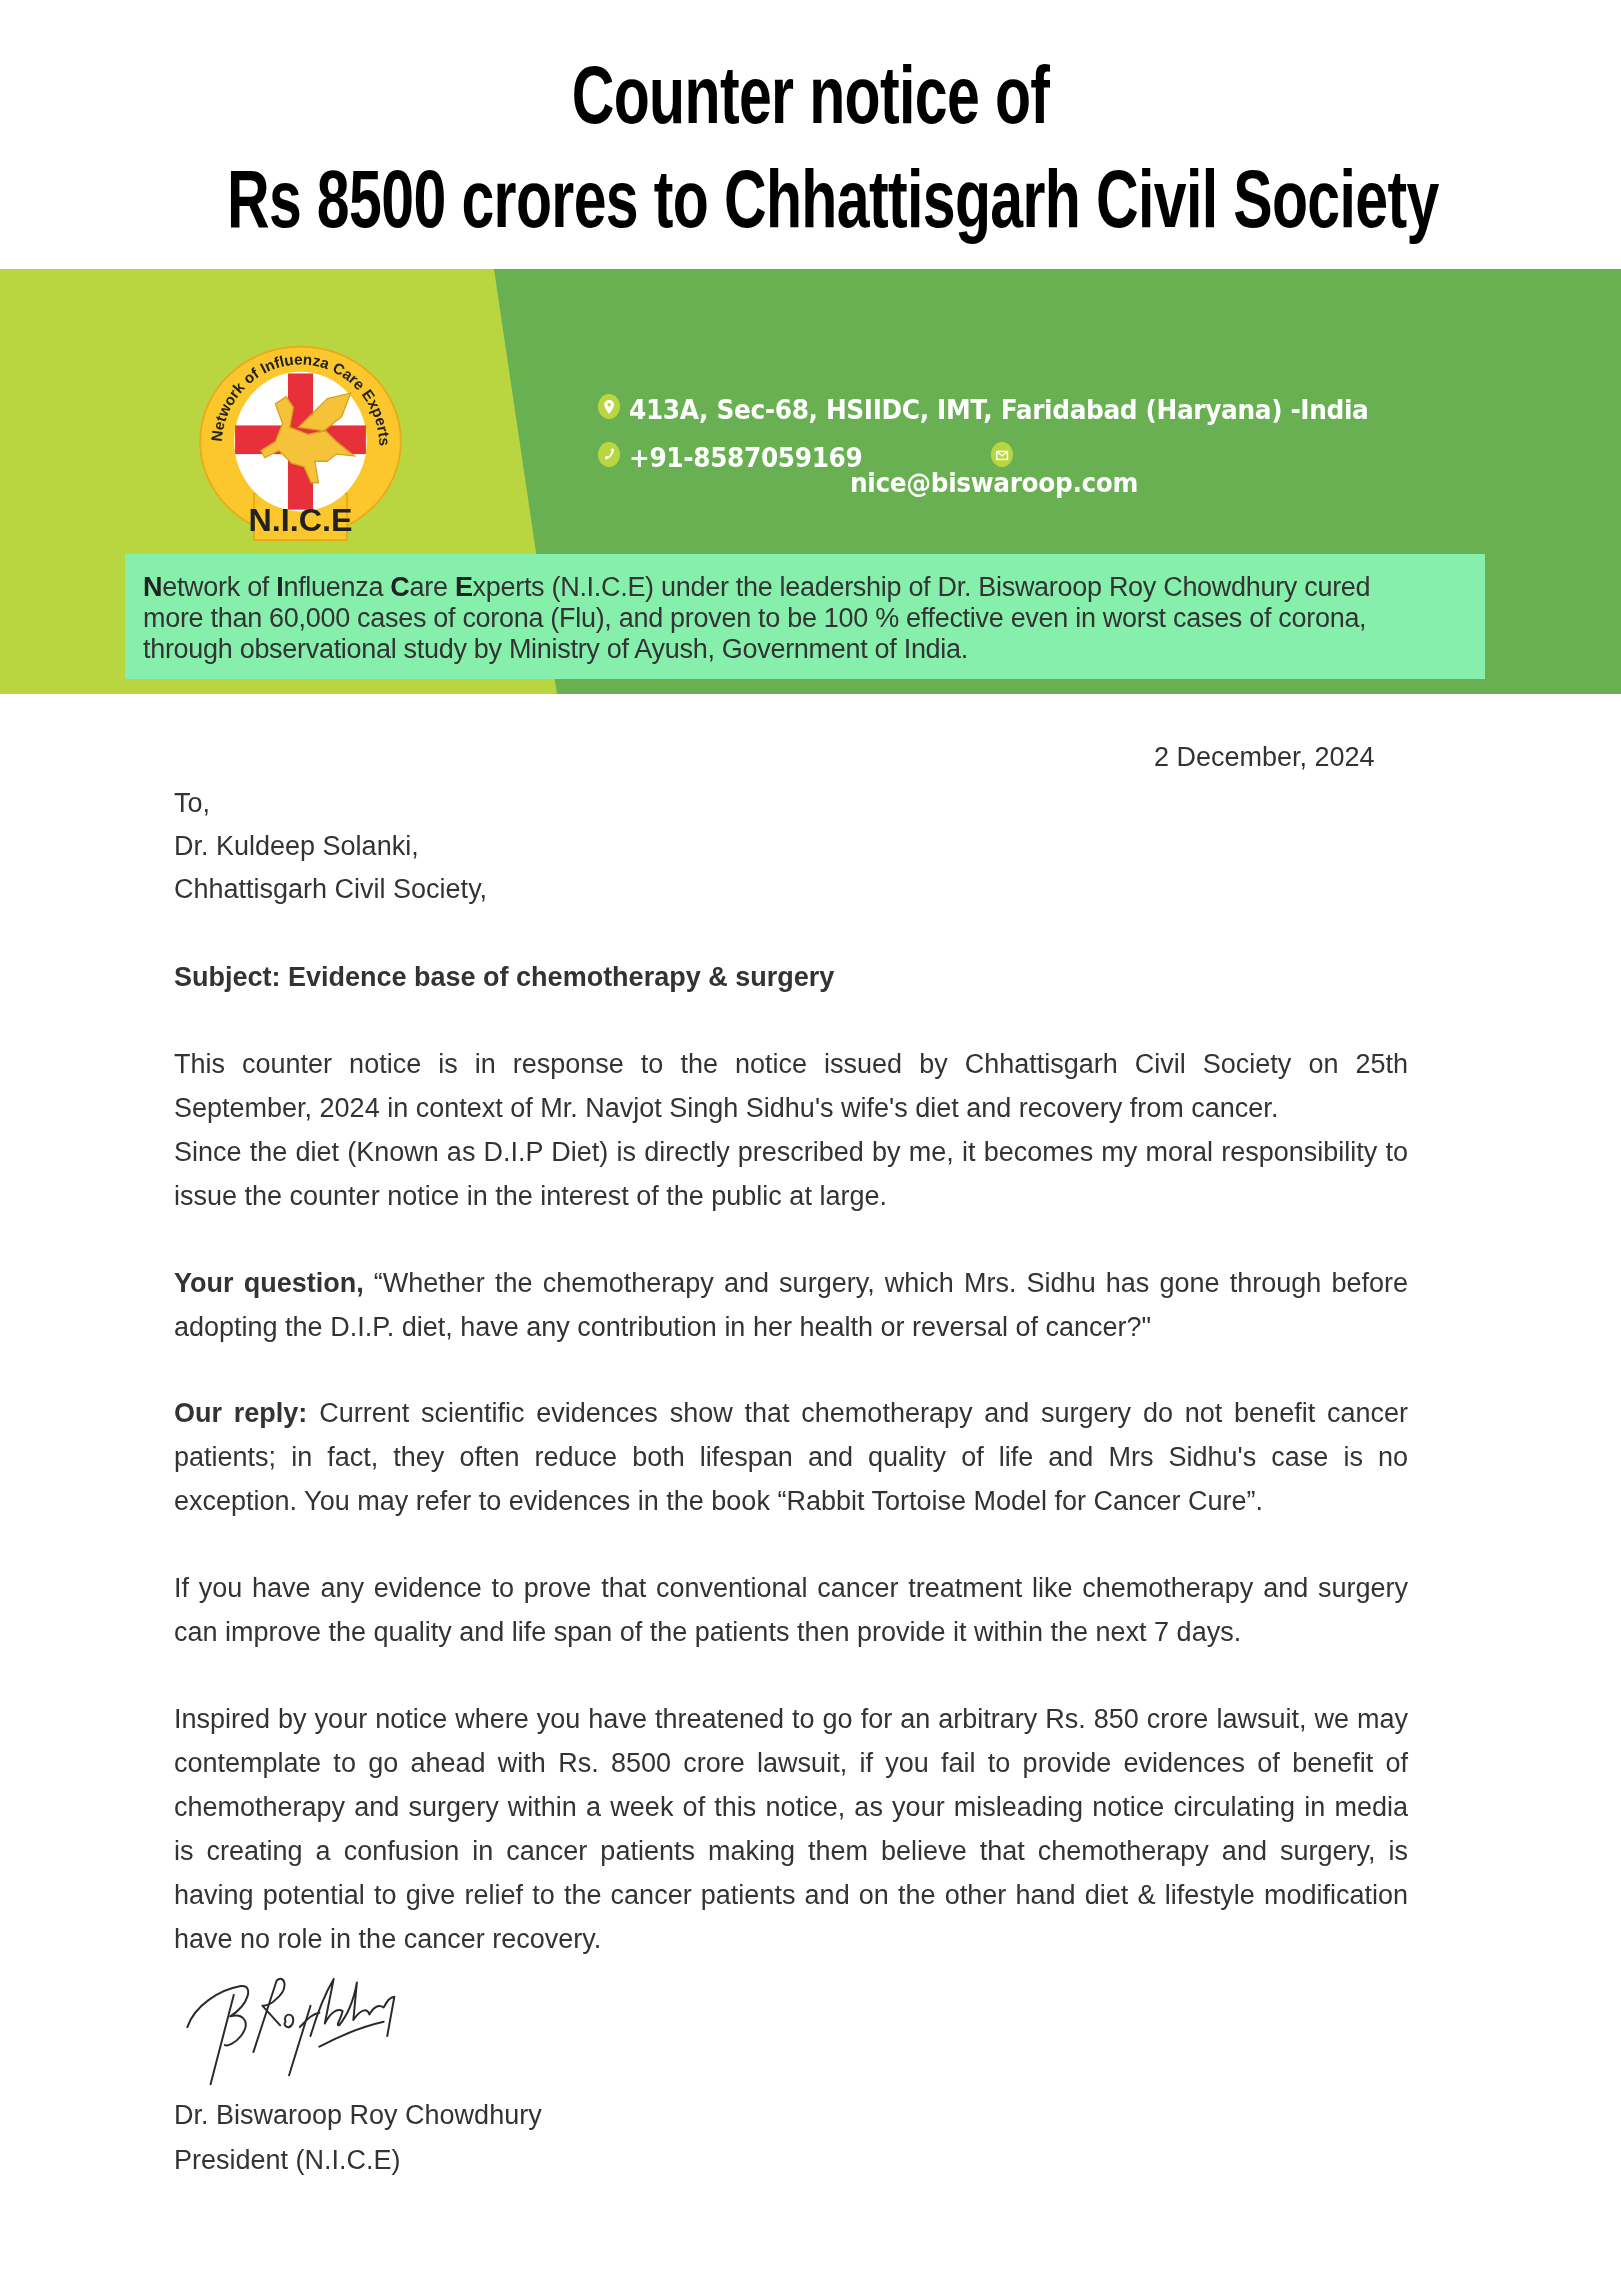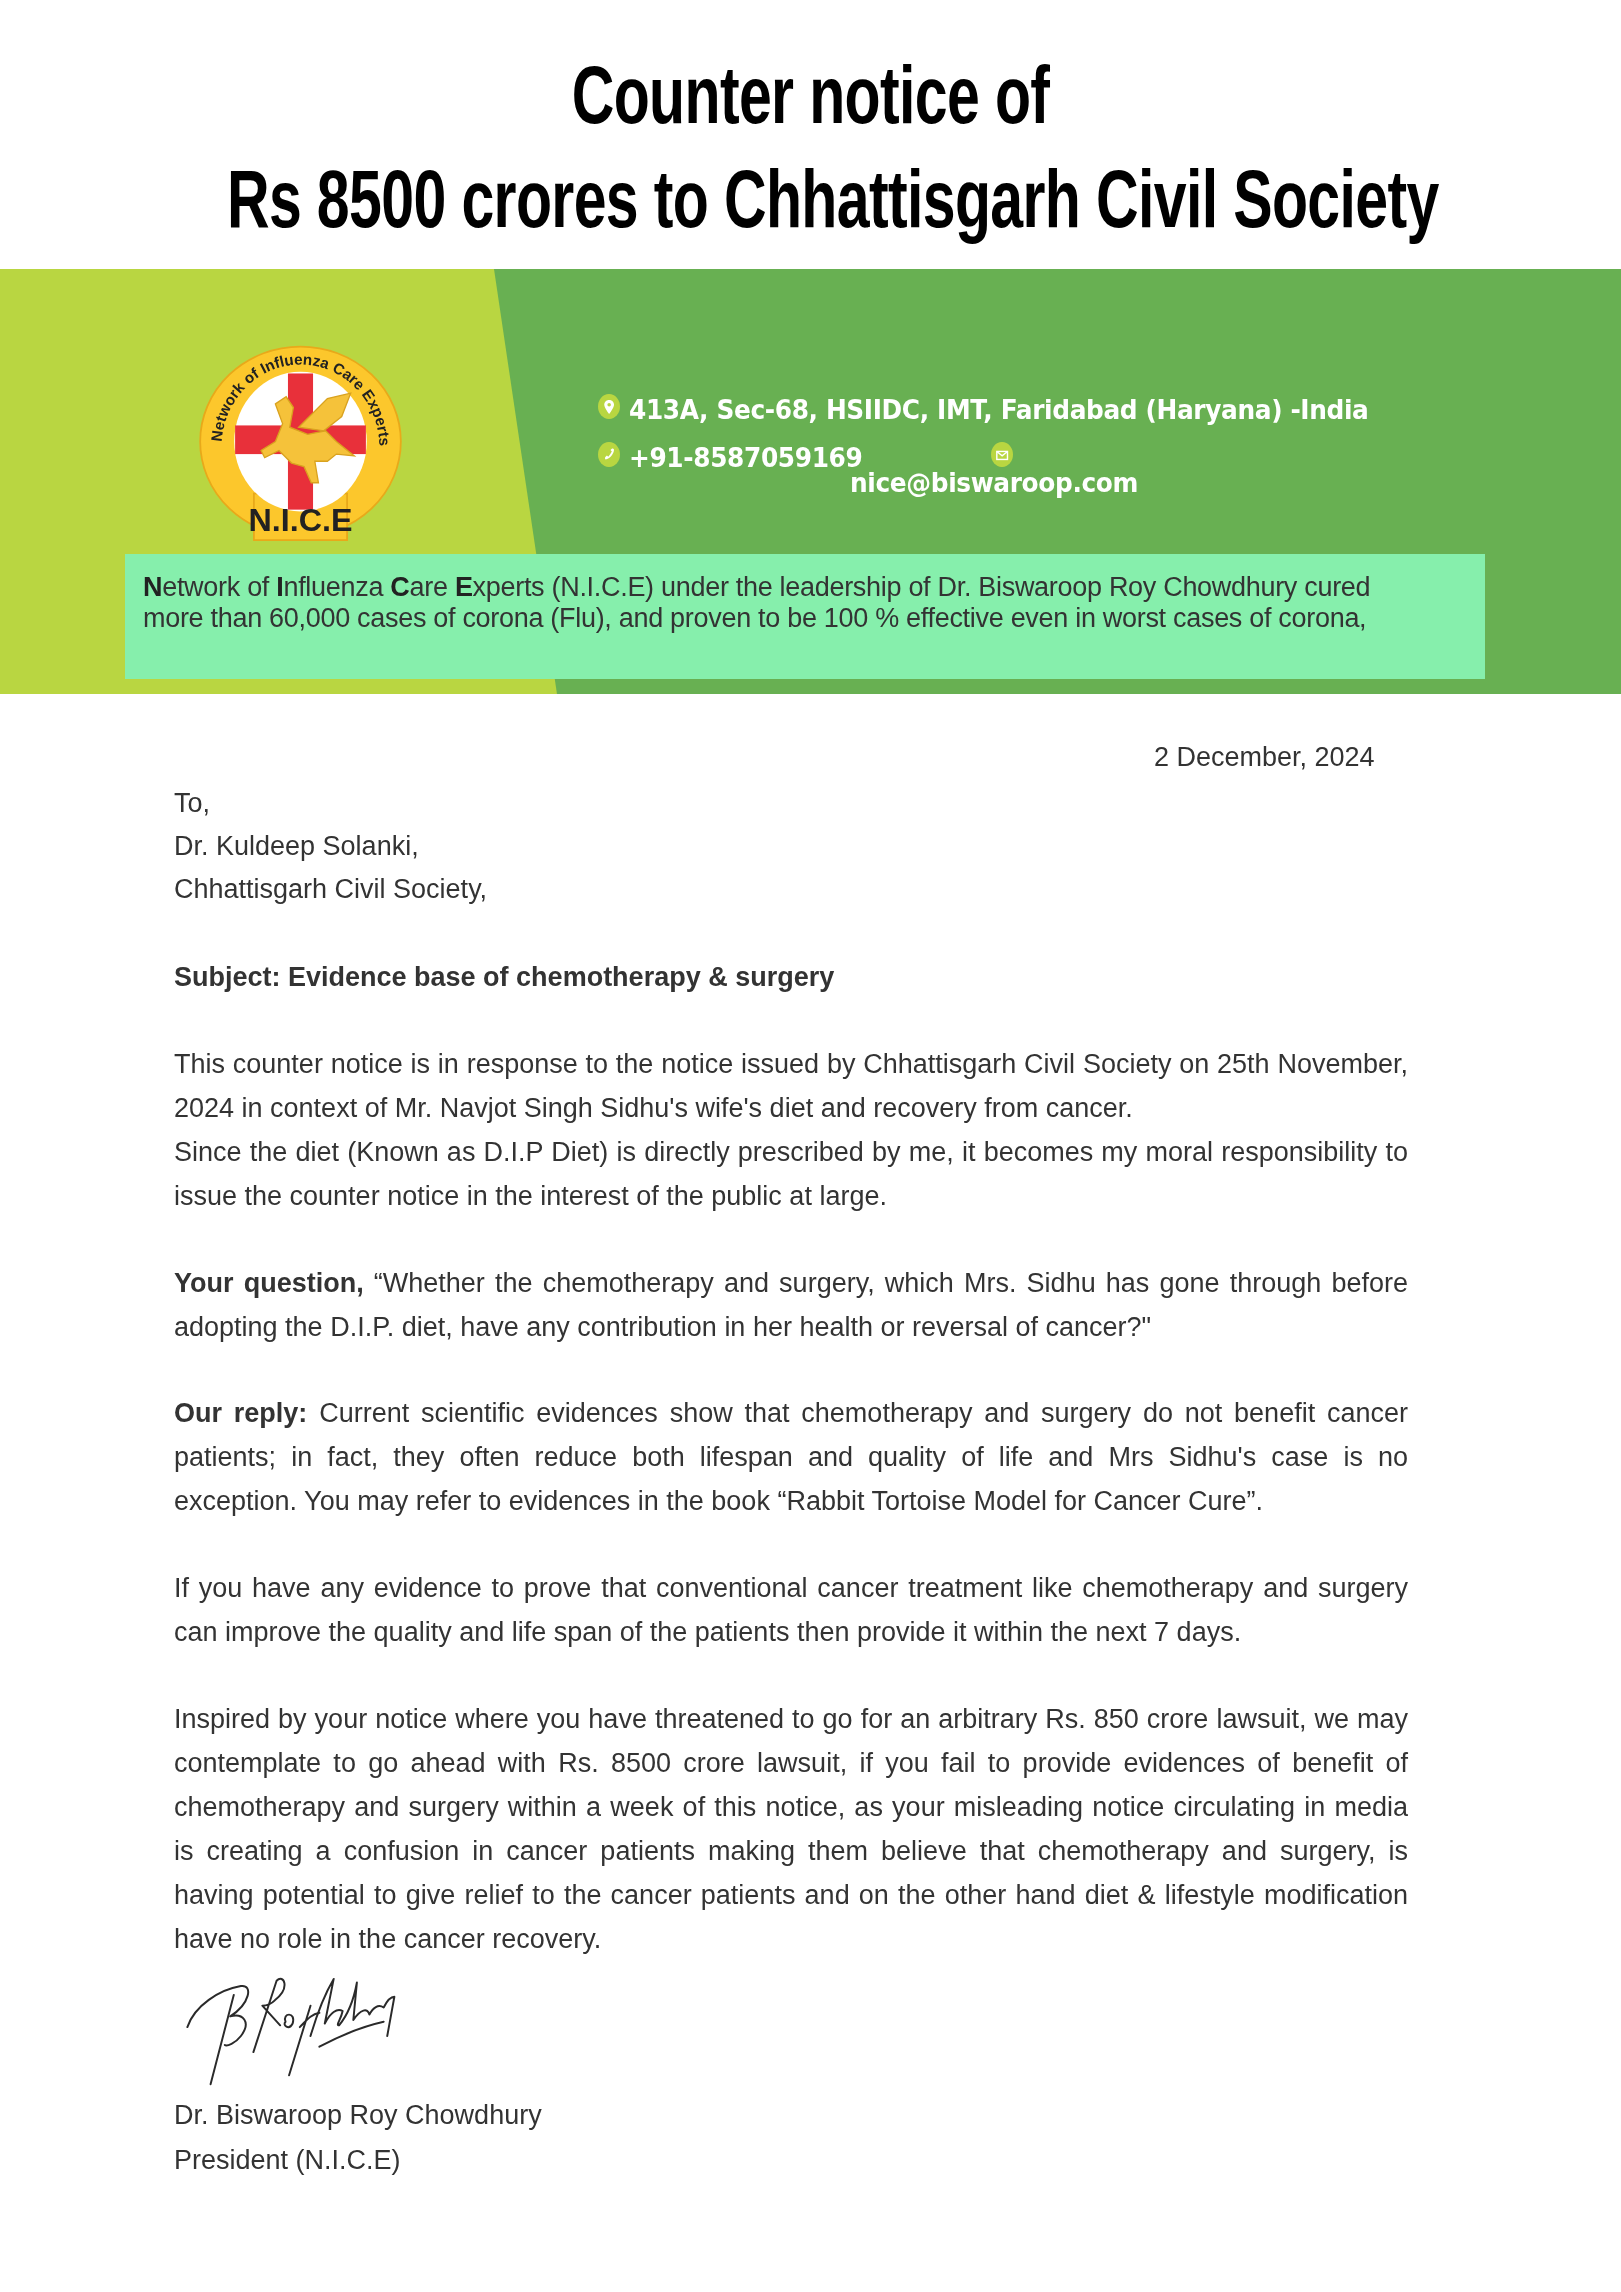--- a/index.html
+++ b/index.html
@@ -122,35 +122,36 @@
             </svg>
         </span>
         <span class="contact-text">nice@biswaroop.com</span>
       </span>
     </div>
   </div>
 
   <div class="yellow-box">
     <div><b>N</b><span>etwork of </span><b>I</b><span>nfluenza </span><b>C</b><span>are </span><b>E</b><span>xperts (N.I.C.E) under the leadership of Dr. Biswaroop Roy Chowdhury cured</span></div>
     <div>more than 60,000 cases of corona (Flu), and proven to be 100 % effective even in worst cases of corona,</div>
+    <div>through observational study by Ministry of Ayush, Government of India.</div>
   </div>
 </div>
 
 <div class="date">2 December, 2024</div>
 
 <div class="letter to-block">
   <div>To,</div>
   <div>Dr. Kuldeep Solanki,</div>
   <div>Chhattisgarh Civil Society,</div>
 </div>
 
 <div class="letter subject">Subject: Evidence base of chemotherapy &amp; surgery</div>
 
 <div class="letter p1">
-  <div class="para">This counter notice is in response to the notice issued by Chhattisgarh Civil Society on 25th November, 2024 in context of Mr. Navjot Singh Sidhu's wife's diet and recovery from cancer.</div>
+  <div class="para">This counter notice is in response to the notice issued by Chhattisgarh Civil Society on 25th September, 2024 in context of Mr. Navjot Singh Sidhu's wife's diet and recovery from cancer.</div>
   <div class="para">Since the diet (Known as D.I.P Diet) is directly prescribed by me, it becomes my moral responsibility to issue the counter notice in the interest of the public at large.</div>
 </div>
 
 <div class="letter para p2"><span class="p-bold">Your question,</span><span> “Whether the chemotherapy and surgery, which Mrs. Sidhu has gone through before adopting the D.I.P. diet, have any contribution in her health or reversal of cancer?"</span></div>
 
 <div class="letter para p3"><span class="p-bold">Our reply:</span><span> Current scientific evidences show that chemotherapy and surgery do not benefit cancer patients; in fact, they often reduce both lifespan and quality of life and Mrs Sidhu's case is no exception. You may refer to evidences in the book “Rabbit Tortoise Model for Cancer Cure”.</span></div>
 
 <div class="letter para p4">If you have any evidence to prove that conventional cancer treatment like chemotherapy and surgery can improve the quality and life span of the patients then provide it within the next 7 days.</div>
 
 <div class="letter para p5">Inspired by your notice where you have threatened to go for an arbitrary Rs. 850 crore lawsuit, we may contemplate to go ahead with Rs. 8500 crore lawsuit, if you fail to provide evidences of benefit of chemotherapy and surgery within a week of this notice, as your misleading notice circulating in media is creating a confusion in cancer patients making them believe that chemotherapy and surgery, is having potential to give  relief to the cancer patients and on the other hand diet &amp; lifestyle modification have no role in the cancer recovery.</div>

